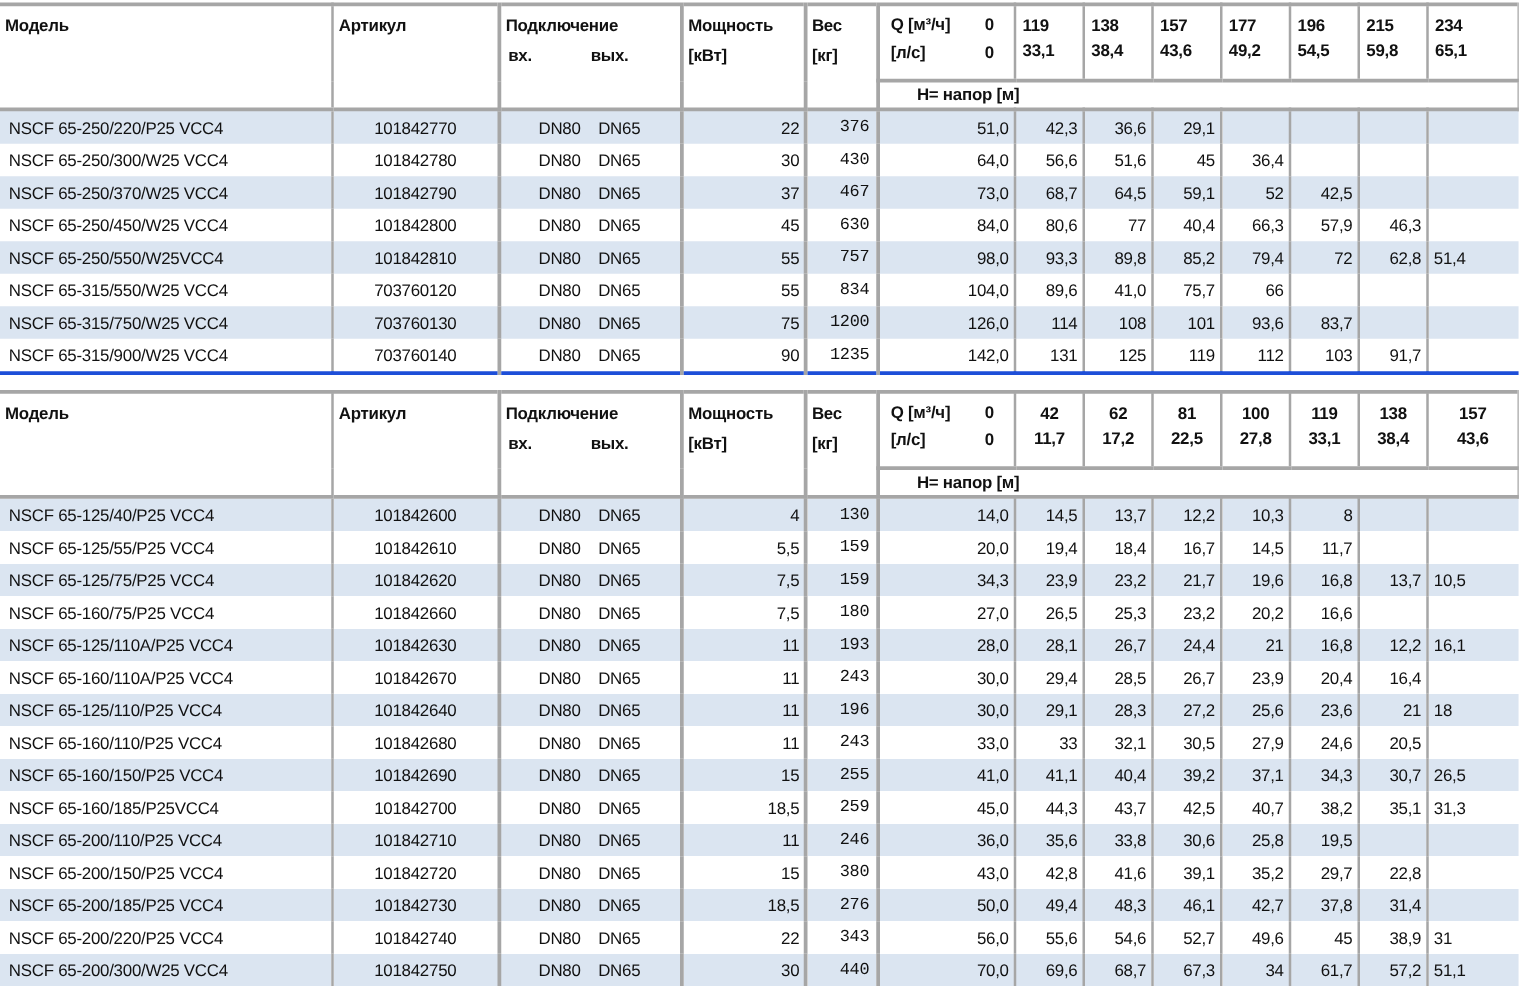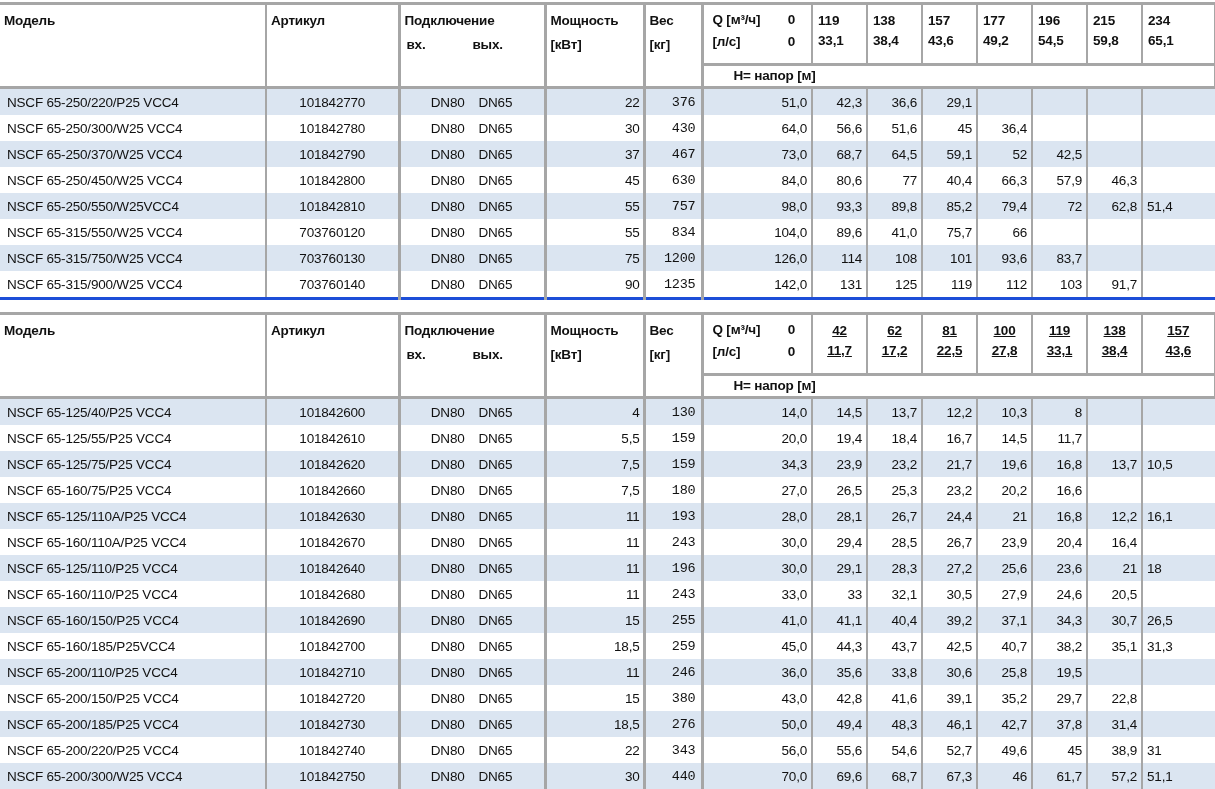--- a/index.html
+++ b/index.html
@@ -39,21 +39,21 @@
   tr.hrow th{
     height:19px;
     border-bottom:3px solid #a6a6a6;
     padding-left:30px;
     line-height:20px;
     vertical-align:middle;
     padding-top:0;
   }
   th.fh{line-height:20px;padding-top:6px;}
   table.t1 th.fh{text-align:left;padding-left:5px;}
-  table.t2 th.fh{text-align:center;text-decoration:underline;}
+  table.t2 th.fh{text-align:center;}
   .qline{display:flex;justify-content:space-between;padding:0 12px 0 5px;line-height:22px;}
   .conn-l2{display:flex;padding-left:2px;}
   .conn-l2 span:first-child{width:66px;display:inline-block;}
   
   .b2r{border-right:2px solid #a6a6a6;}
   .b3r{border-right:3px solid #a6a6a6;}
   
   tbody td{height:26px;}
   tbody tr:nth-child(odd){background:#dbe5f1;}
   td.c-model{text-align:left;padding-left:7px;}
@@ -681,20 +681,20 @@
               <span>DN80</span>
               <span>DN65</span>
             </div>
           </td>
           <td class="num c-pow b3r">30</td>
           <td class="num c-wt b3r">440</td>
           <td class="num c-h0 b2r">70,0</td>
           <td class="num c-f b2r">69,6</td>
           <td class="num c-f b2r">68,7</td>
           <td class="num c-f b2r">67,3</td>
-          <td class="num c-f b2r">46</td>
+          <td class="num c-f b2r">34</td>
           <td class="num c-f b2r">61,7</td>
           <td class="num c-f b2r">57,2</td>
           <td class="num c-f c-f-last">51,1</td>
         </tr>
       </tbody>
     </table>
   </div>
 
 </body></html>

